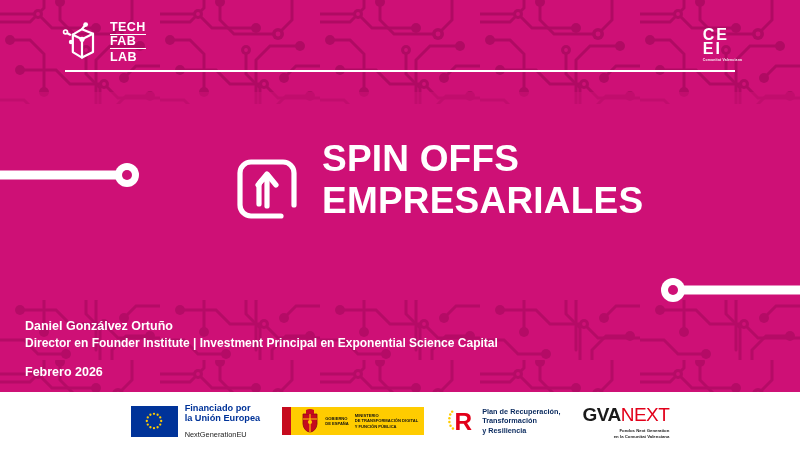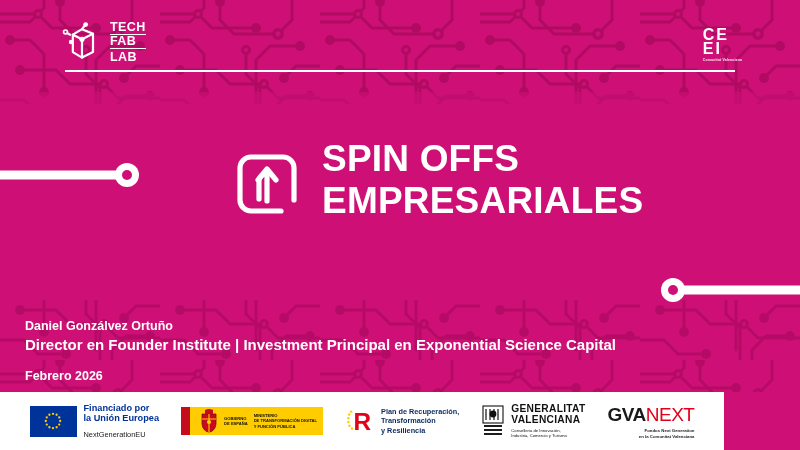--- a/index.html
+++ b/index.html
@@ -94,21 +94,21 @@
   .trace-left  { left: 0;   top: 160px; }
   .trace-right { right: 0;  top: 275px; }
 
   
   .title-block {
     position: absolute;
     left: 234px;
     top: 138px;
     z-index: 5;
     display: flex;
-    align-items: center;
+    align-items: flex-end;
     gap: 22px;
   }
   .title-icon { width: 66px; height: 66px; flex: 0 0 auto; margin-top: 8px; }
   .title-text {
     color: #ffffff;
     font-weight: bold;
     font-size: 37px;
     line-height: 1.14;
     letter-spacing: 0.2px;
   }
@@ -121,36 +121,36 @@
     top: 318px;
     z-index: 5;
     color: #ffffff;
   }
   .speaker-name {
     font-size: 12.5px;
     font-weight: bold;
     line-height: 1.35;
   }
   .speaker-role {
-    font-size: 15px;
+    font-size: 12px;
     font-weight: bold;
     line-height: 1.35;
   }
   .speaker-date {
     margin-top: 14px;
     font-size: 12.5px;
     font-weight: bold;
   }
 
   
   .footer {
     position: absolute;
     left: 0;
     bottom: 0;
-    width: 724px;
+    width: 800px;
     height: 58px;
     background: #ffffff;
     z-index: 6;
     display: flex;
     align-items: center;
     justify-content: center;
     gap: 22px;
   }
   .flogo { display: flex; align-items: center; height: 34px; }
 
@@ -394,40 +394,20 @@
           <circle cx="7.4" cy="24" r="1.3"></circle>
           <circle cx="6.6" cy="6" r="1.3"></circle>
         </g>
         <text x="9" y="26" font-family="Liberation Sans, sans-serif" font-size="26" font-weight="bold" fill="#E2001A">R</text>
       </svg>
       <div class="prtr-txt">Plan de Recuperación,
 Transformación
 y Resiliencia</div>
     </div>
 
-    <div class="flogo gva">
-      <svg class="gva-mark" viewBox="0 0 24 32">
-        <rect x="2" y="1" width="20" height="17" fill="none" stroke="#111" stroke-width="1.1"></rect>
-        <g stroke="#111" stroke-width="1.2">
-          <path d="M5 4 V15 M9 4 V15 M13 4 V15 M17 4 V15"></path>
-        </g>
-        <circle cx="12" cy="9" r="3.4" fill="#111"></circle>
-        <g stroke="#111" stroke-width="1.9">
-          <path d="M3 21 L21 21"></path>
-          <path d="M3 25 L21 25"></path>
-          <path d="M3 29 L21 29"></path>
-        </g>
-      </svg>
-      <div class="gva-txt">
-        <span class="g1">GENERALITAT
-VALENCIANA</span>
-        <span class="g2">Conselleria de Innovación,
-Industria, Comercio y Turismo</span>
-      </div>
-    </div>
 
     <div class="flogo gvanext">
       <div class="gn-top">
         <span class="gn-gva">GVA</span>
         <span class="gn-next">NEXT</span>
       </div>
       <div class="gn-sub">Fondos Next Generation
 en la Comunitat Valenciana</div>
     </div>
 

